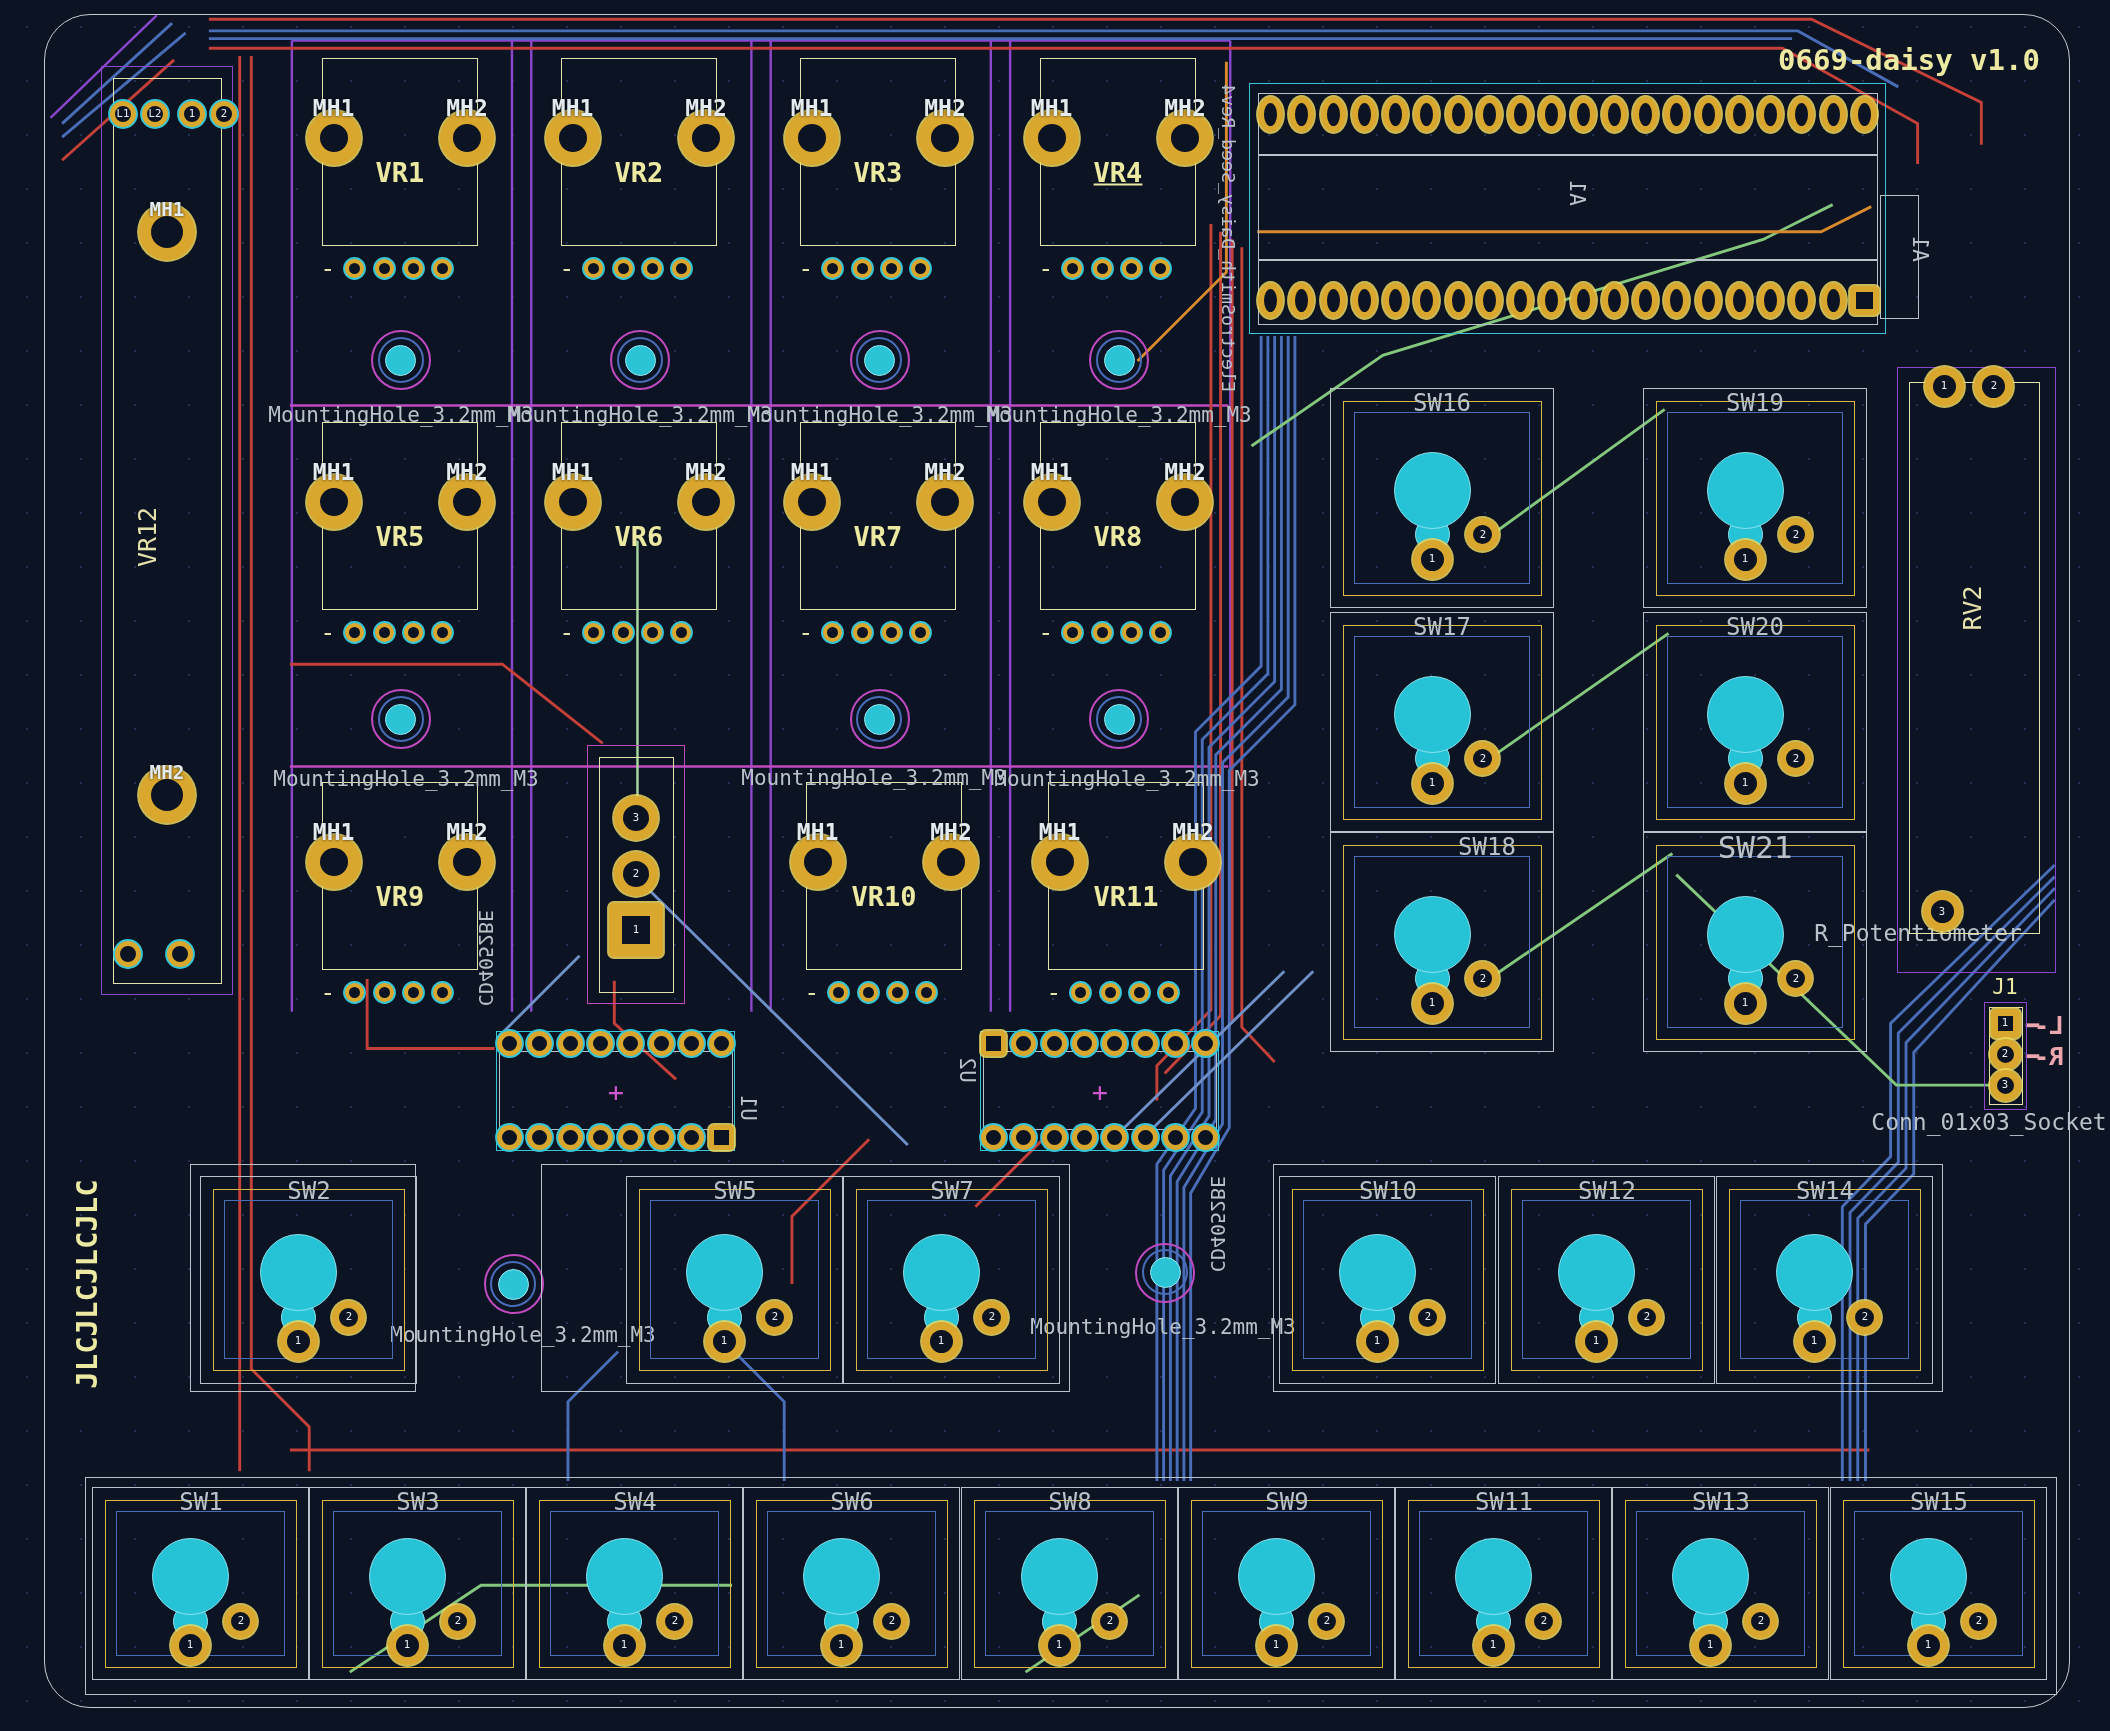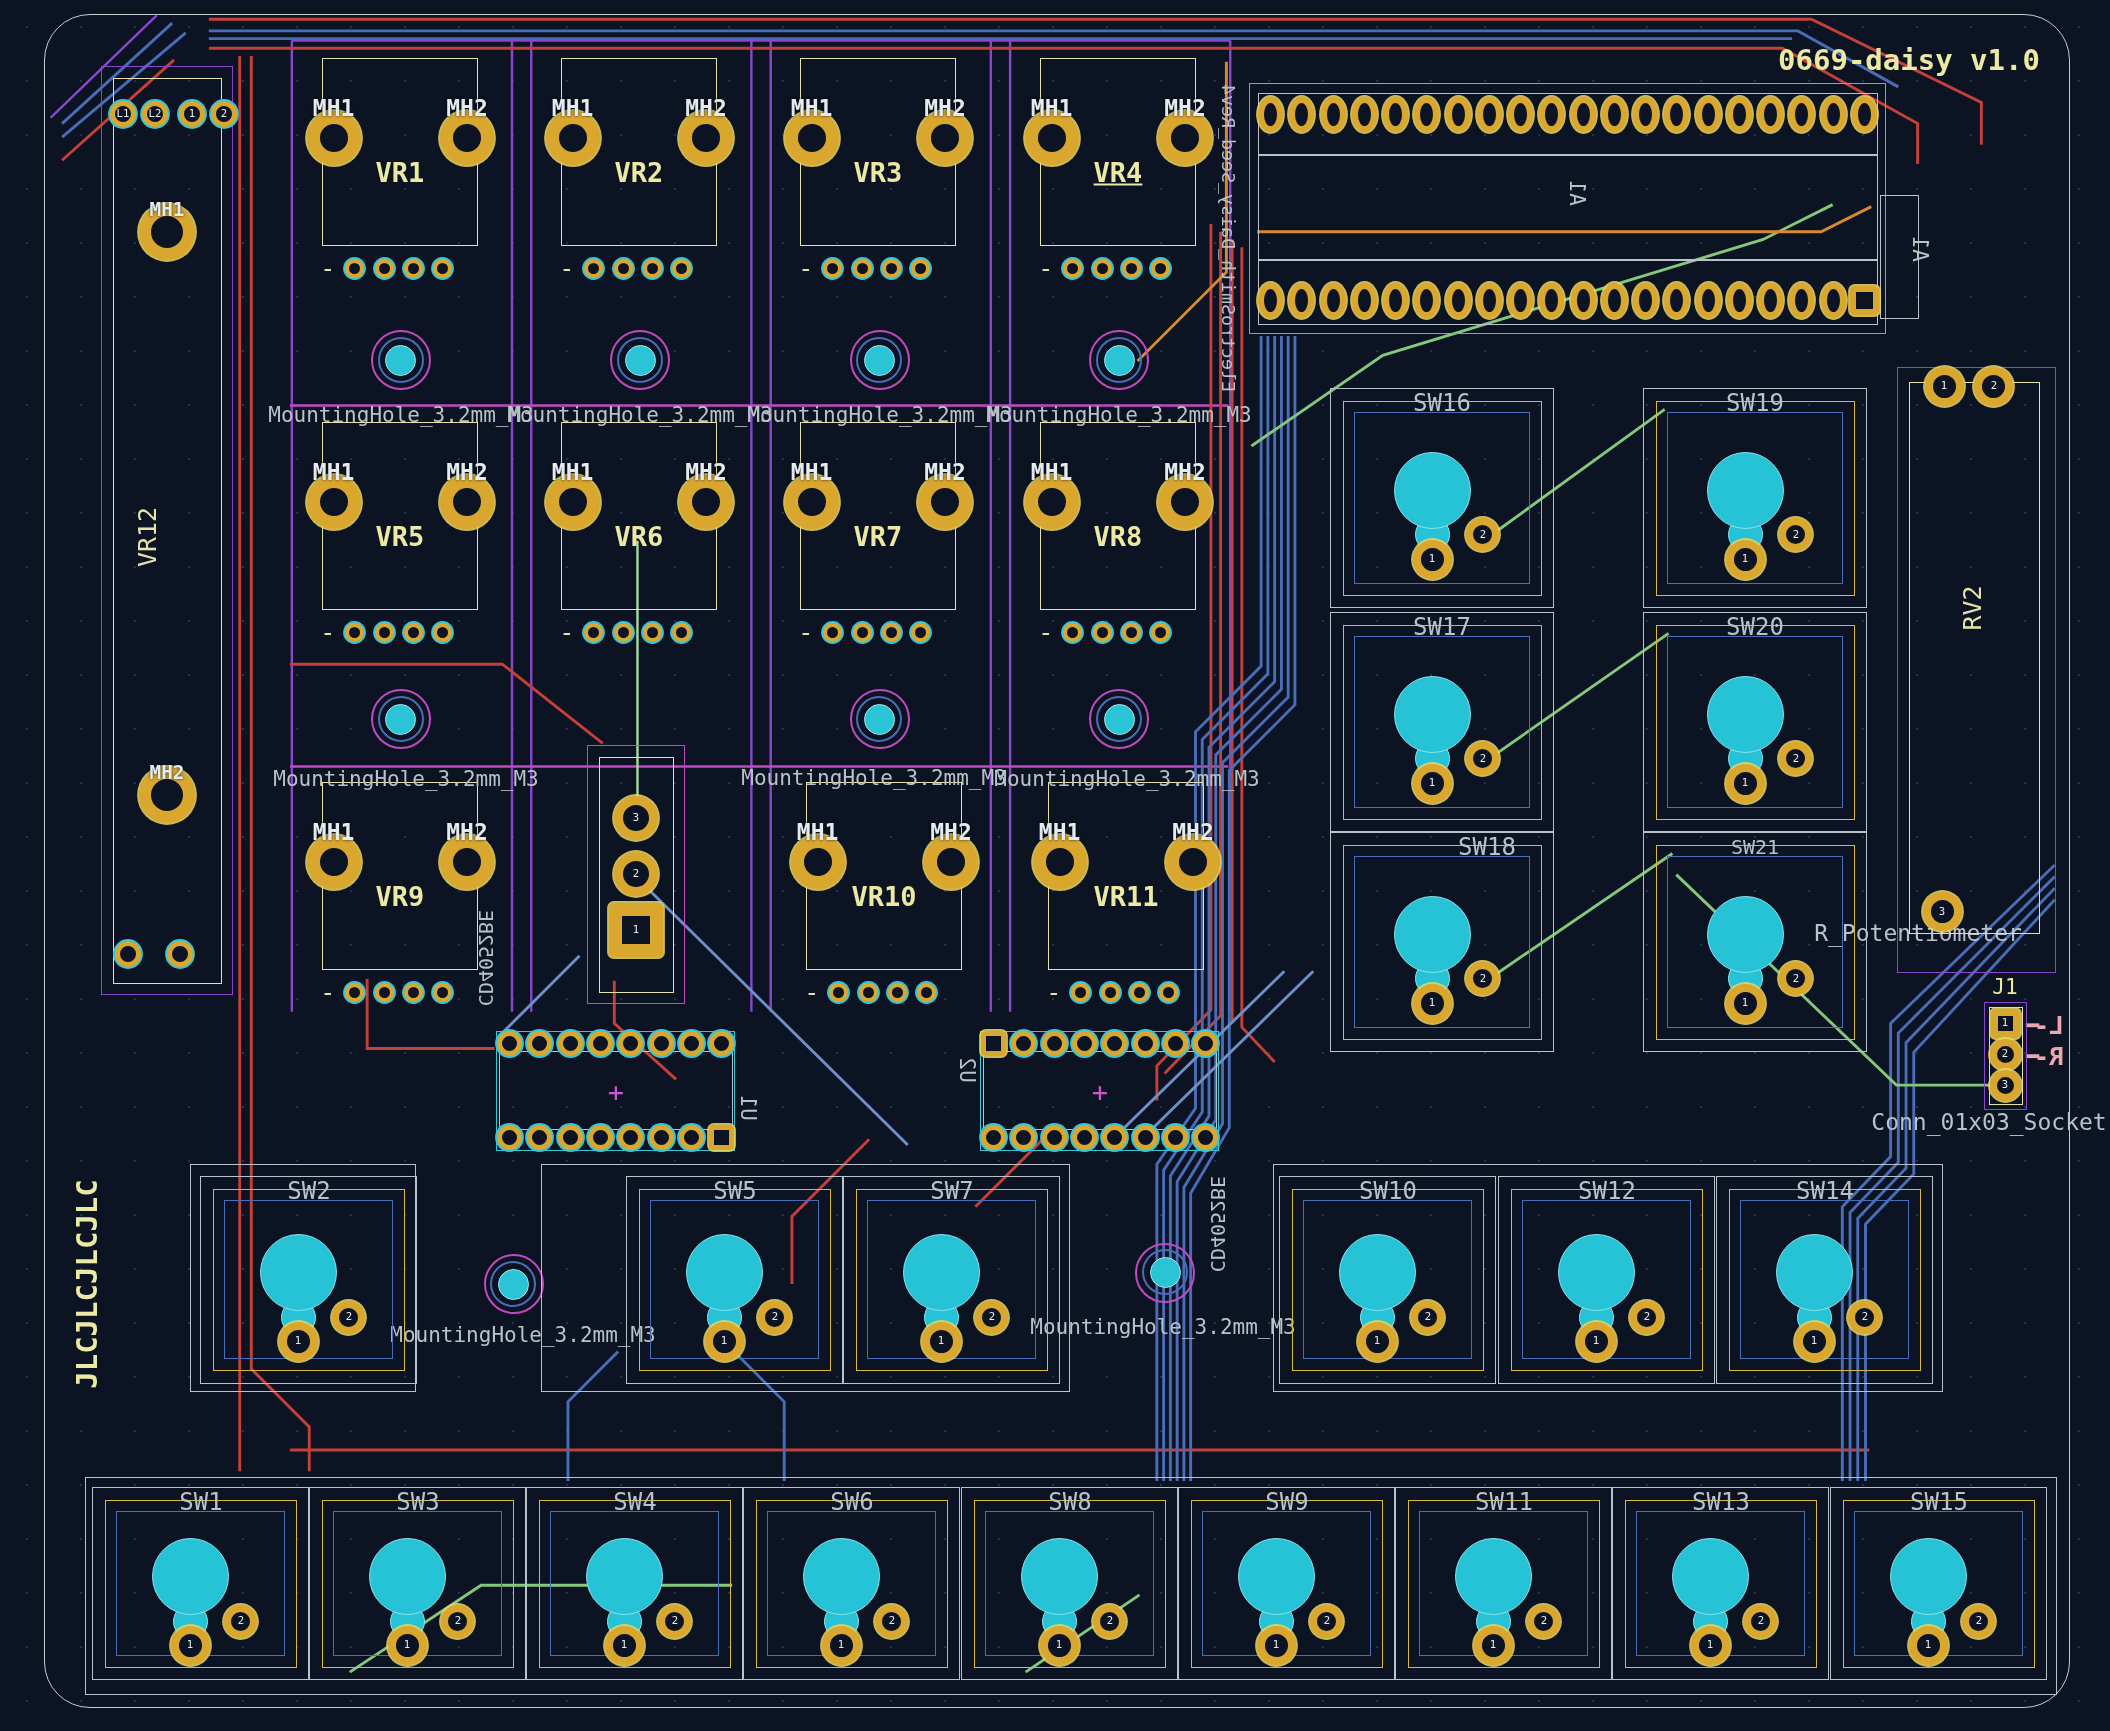--- a/index.html
+++ b/index.html
@@ -411,21 +411,21 @@
       <div class="abs" style="left: 1643px; top: 832px; width: 224px; height: 220px;">
         <div class="rect r-gray" style="left: 0px; top: 0px; width: 224px; height: 220px;"></div>
         <div class="rect r-yellow" style="left: 12.6px; top: 12.6px; width: 199px; height: 195px;"></div>
         <div class="rect r-blue" style="left: 24px; top: 24px; width: 176px; height: 172px;"></div>
         <div class="kh" style="left: 85px; top: 129px; width: 35px; height: 35px;"></div>
         <div class="kh" style="left: 64px; top: 64px; width: 77px; height: 77px;"></div>
         <div class="pad" style="left: 83px; top: 152px; width: 39px; height: 39px; border-width: 8.7px;"></div>
         <div class="padlbl" style="left: 102px; top: 171px;">1</div>
         <div class="pad" style="left: 136px; top: 130px; width: 33px; height: 33px; border-width: 7.7px;"></div>
         <div class="padlbl" style="left: 153px; top: 147px;">2</div>
-        <div class="txt c-gray" style="left: 112px; top: 15.4px; font-size: 20px; font-weight: normal;">SW21</div>
+        <div class="txt c-gray" style="left: 112px; top: 15.4px; font-size: 31px; font-weight: normal;">SW21</div>
       </div>
       <div class="abs" style="left: 200px; top: 1176px; width: 217px; height: 208px;">
         <div class="rect r-gray" style="left: 0px; top: 0px; width: 217px; height: 208px;"></div>
         <div class="rect r-yellow" style="left: 12.6px; top: 12.6px; width: 192px; height: 182px;"></div>
         <div class="rect r-blue" style="left: 24px; top: 24px; width: 169px; height: 159px;"></div>
         <div class="kh" style="left: 81px; top: 124px; width: 35px; height: 35px;"></div>
         <div class="kh" style="left: 60px; top: 58px; width: 77px; height: 77px;"></div>
         <div class="pad" style="left: 79px; top: 146px; width: 39px; height: 39px; border-width: 8.7px;"></div>
         <div class="padlbl" style="left: 98px; top: 165px;">1</div>
         <div class="pad" style="left: 132px; top: 125px; width: 33px; height: 33px; border-width: 7.7px;"></div>

